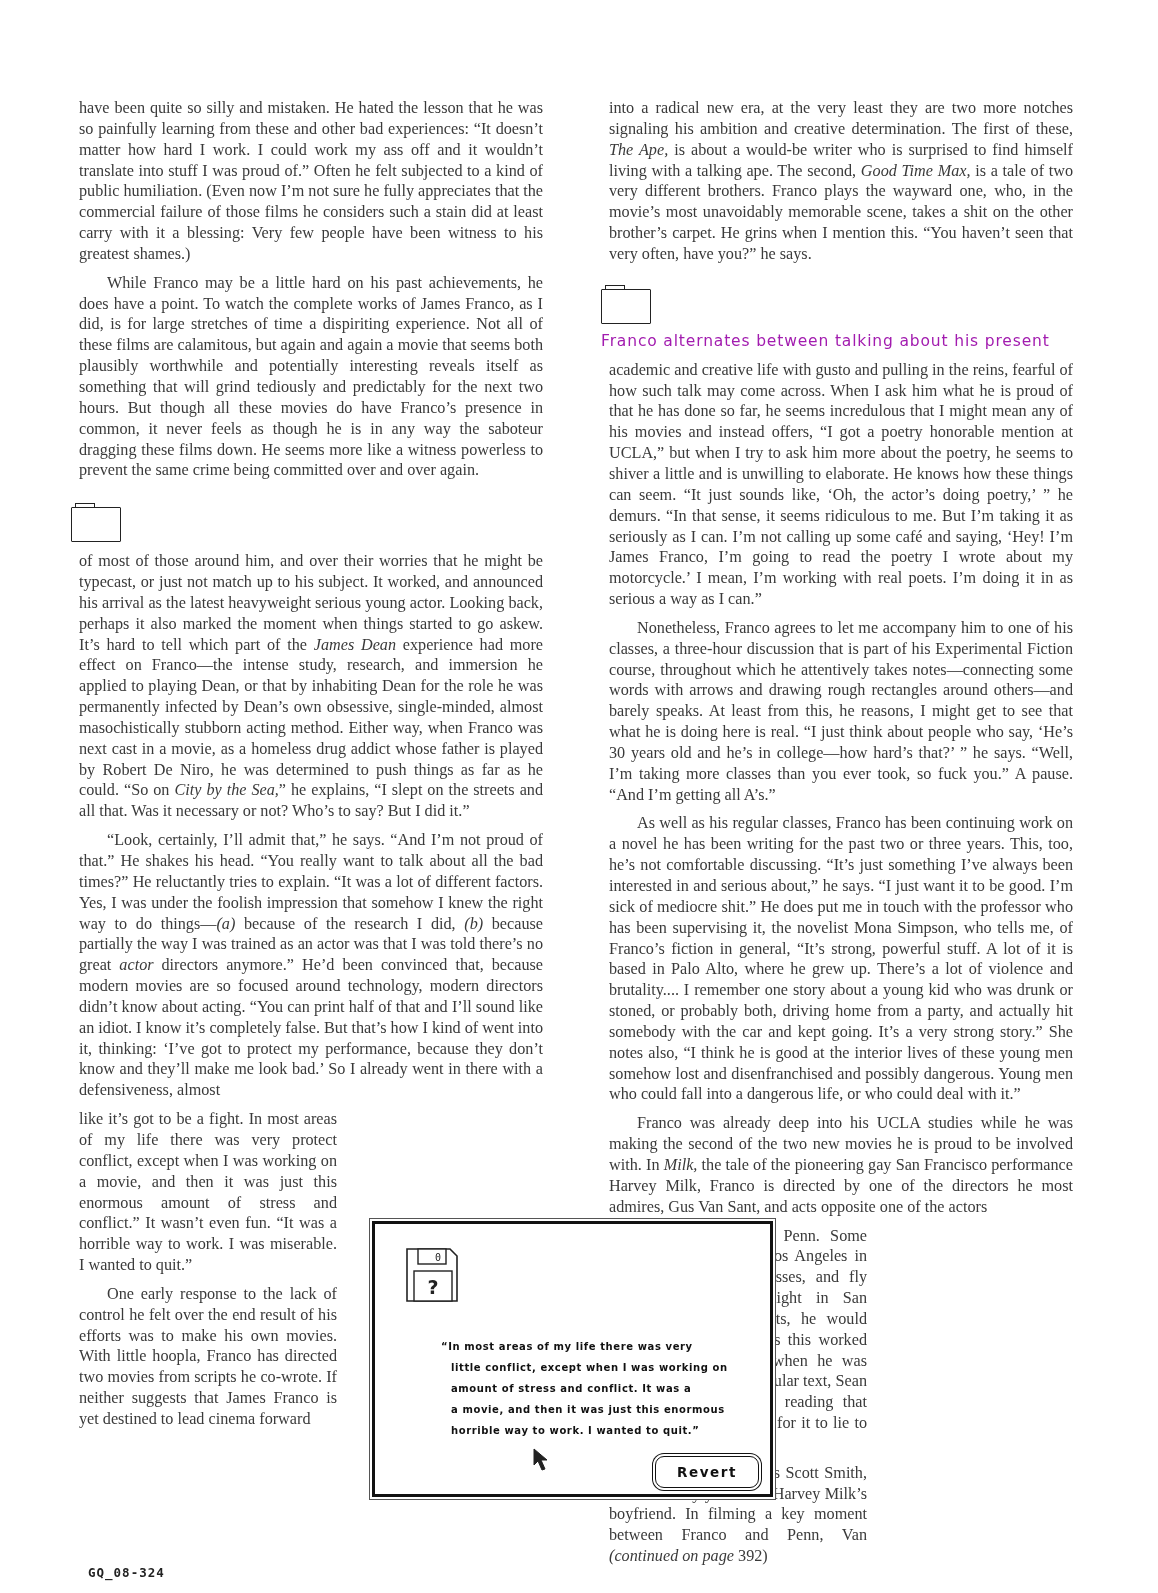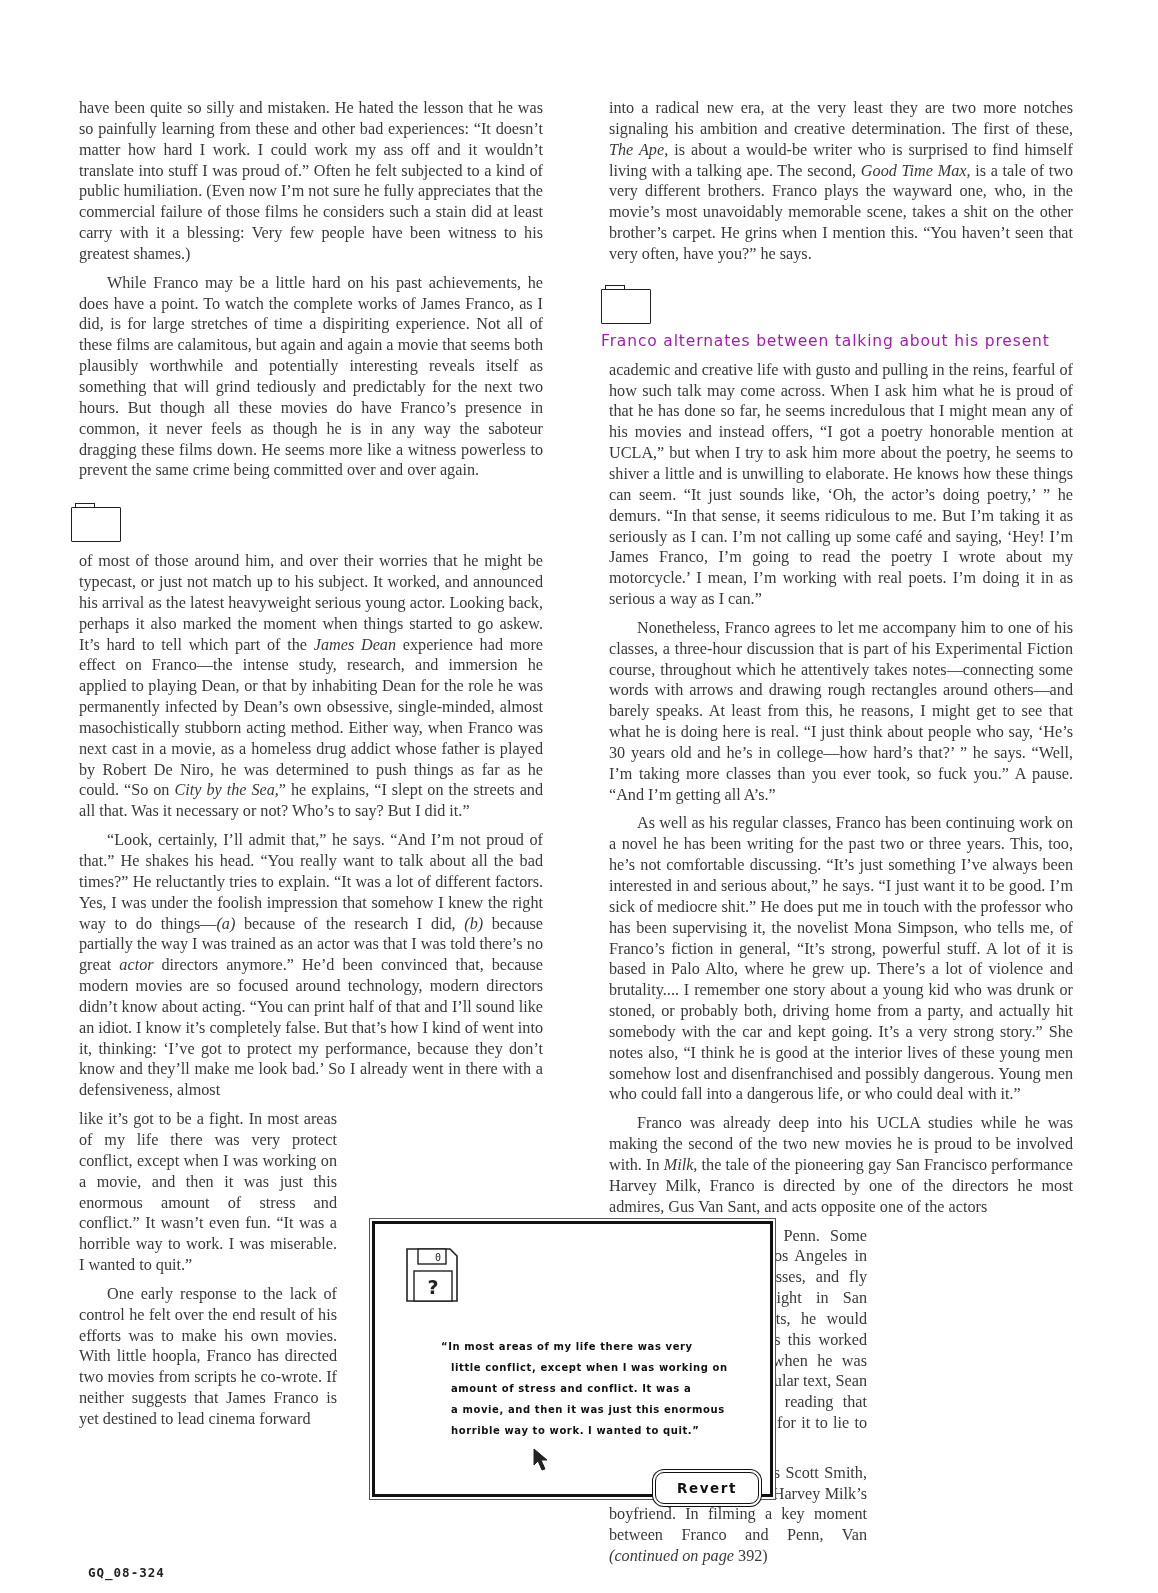--- a/index.html
+++ b/index.html
@@ -17,21 +17,21 @@
     .r-narrow { margin-left: 222px; width: 258px; }
     i { font-style: italic; }
     
     #dialog { position: absolute; left: 369px; top: 1218px; width: 405px; height: 280px; border: 1px solid #555; background: #fff; }
     #dialog .inner { position: absolute; left: 2px; top: 2px; right: 2px; bottom: 2px; border: 3px solid #111; }
     #disk-icon { position: absolute; left: 29px; top: 23px; width: 56px; height: 56px; }
     #dialog-quote { position: absolute; left: 22px; top: 113px; width: 380px; font-family: "DejaVu Sans", sans-serif; font-weight: bold; font-size: 10px; line-height: 20.9px; letter-spacing: 0.6px; color: #111; margin-left: 44px; }
     #dialog-quote .qline { white-space: nowrap; padding-left: 10px; }
     #dialog-quote .qline.first { padding-left: 0; }
     #cursor-icon { position: absolute; left: 158px; top: 224px; width: 18px; height: 26px; }
-    #revert-button { position: absolute; left: 280px; top: 248px; width: 104px; height: 32px; border: 1.5px solid #111; border-radius: 9px; background: #fff; font-family: "DejaVu Sans", sans-serif; font-weight: bold; font-size: 13.5px; letter-spacing: 1.6px; color: #111; cursor: pointer; padding: 1px; box-shadow: 0 0 0 2px #fff, 0 0 0 3px #111; }
+    #revert-button { position: absolute; left: 280px; top: 232px; width: 104px; height: 32px; border: 1.5px solid #111; border-radius: 9px; background: #fff; font-family: "DejaVu Sans", sans-serif; font-weight: bold; font-size: 13.5px; letter-spacing: 1.6px; color: #111; cursor: pointer; padding: 1px; box-shadow: 0 0 0 2px #fff, 0 0 0 3px #111; }
     #page-folio { position: absolute; left: 88px; top: 1565px; font-family: "DejaVu Sans Mono", monospace; font-weight: bold; font-size: 12.5px; letter-spacing: 1px; color: #222; }
   </style>
 </head>
 <body>
 
 <div id="col-left" class="col">
   <p>have been quite so silly and mistaken. He hated the lesson that he was so painfully learning from these and other bad experiences: “It doesn’t matter how hard I work. I could work my ass off and it wouldn’t translate into stuff I was proud of.” Often he felt sub­jected to a kind of public humiliation. (Even now I’m not sure he fully appreciates that the commercial failure of those films he con­siders such a stain did at least carry with it a blessing: Very few people have been witness to his greatest shames.)</p>
   <p class="indent">While Franco may be a little hard on his past achievements, he does have a point. To watch the complete works of James Franco, as I did, is for large stretches of time a dispiriting experience. Not all of these films are calamitous, but again and again a movie that seems both plausibly worthwhile and potentially interesting reveals itself as something that will grind tediously and predict­ably for the next two hours. But though all these movies do have Franco’s presence in common, it never feels as though he is in any way the saboteur dragging these films down. He seems more like a witness powerless to prevent the same crime being committed over and over again.</p>
 
   <div class="folder">

